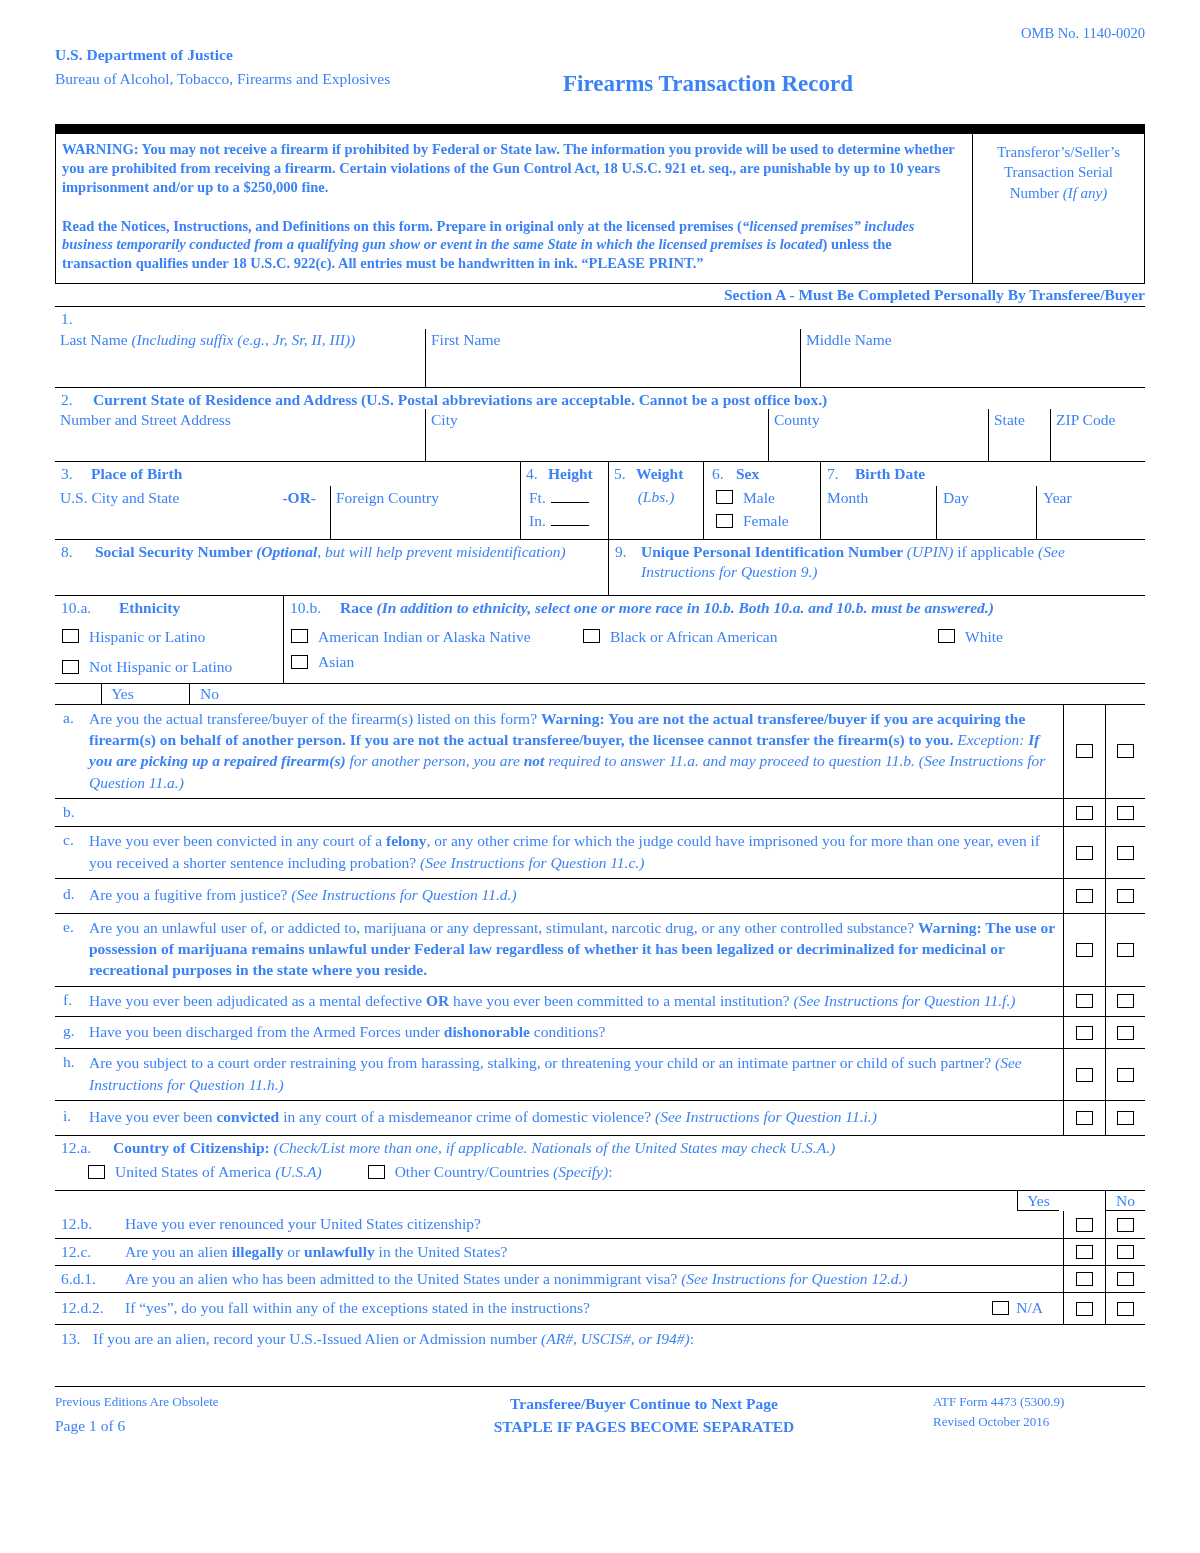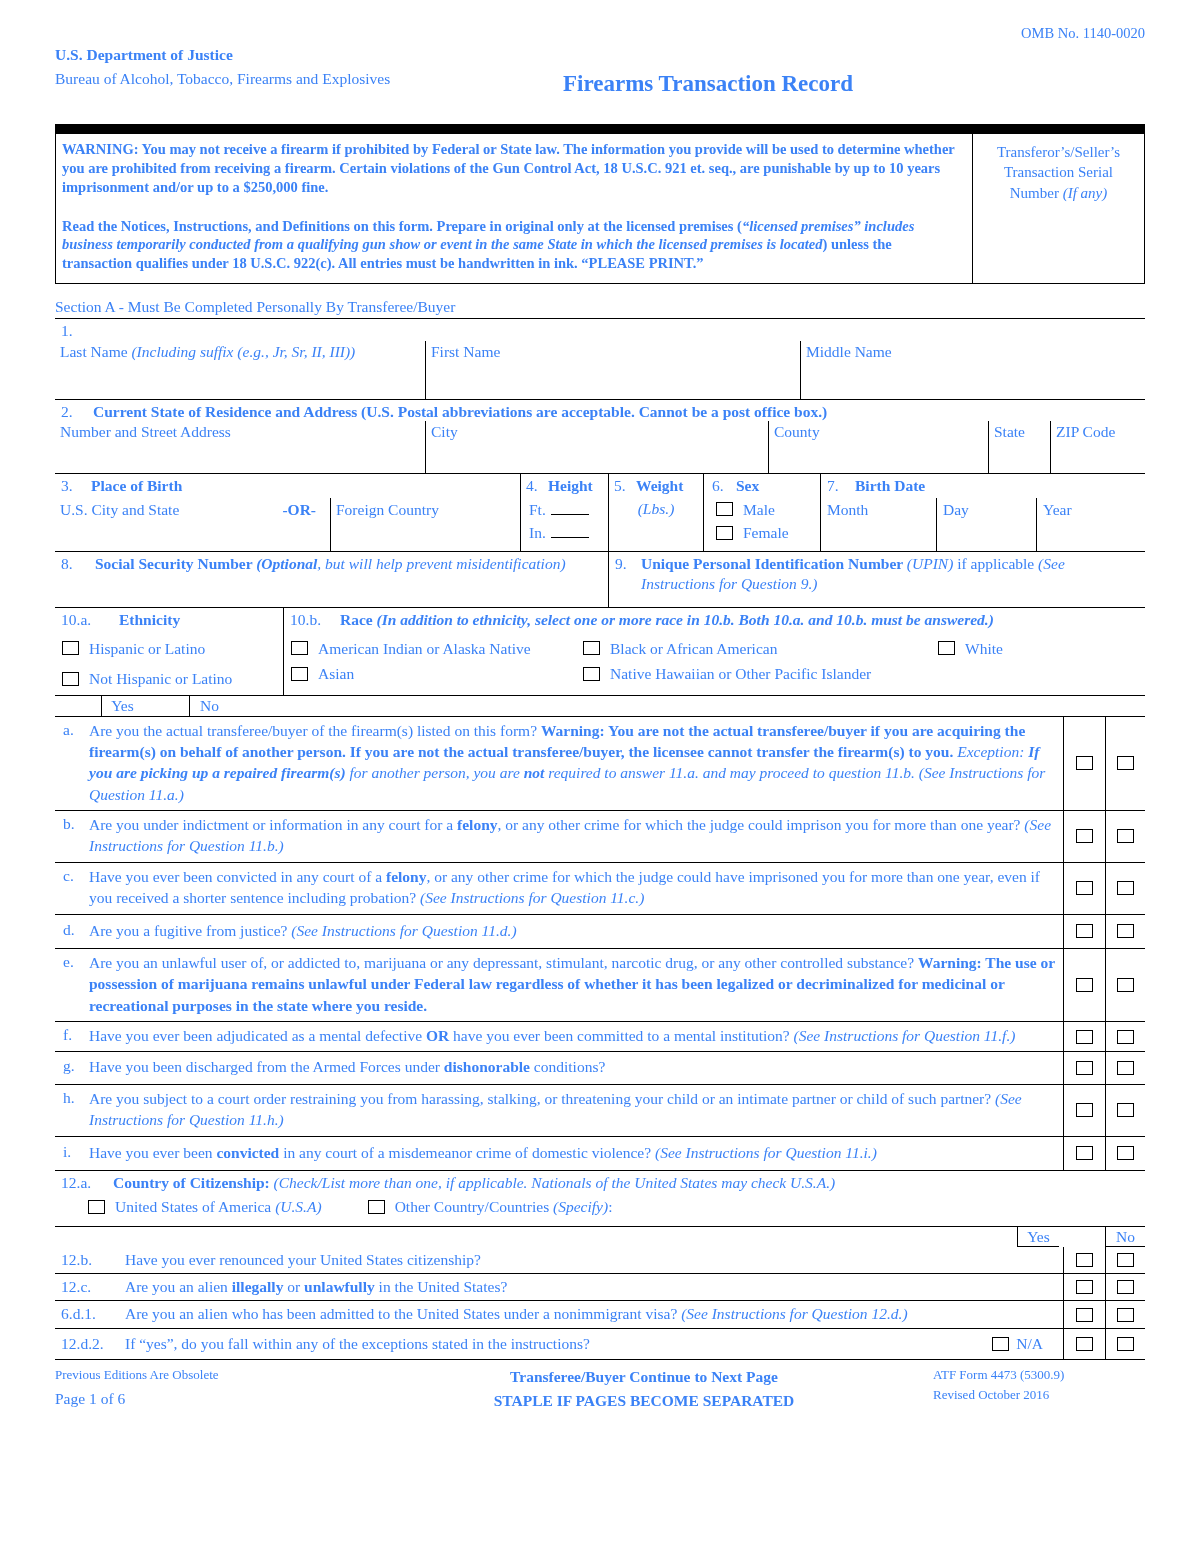--- a/index.html
+++ b/index.html
@@ -24,21 +24,21 @@
 
   .black-bar { height:10px; background:#000; }
 
   
   .warning-box { display:flex; border:1px solid #000; border-top:none; }
   .warning-text { flex:1; padding:6px 9px 10px 6px; }
   .wp { font-size:14.5px; font-weight:bold; line-height:1.3; }
   .wp + .wp { margin-top:20px; }
   .serial-box { width:172px; border-left:1px solid #000; padding:8px 10px; text-align:center; font-size:15px; line-height:1.35; }
 
-  .section-a-header { border-bottom:1px solid #000; text-align:left; font-weight:normal; padding:1px 0 2px 0;margin-top:12px; }
+  .section-a-header { border-bottom:1px solid #000; text-align:right; font-weight:bold; padding:1px 0 2px 0; }
 
   
   .q-label-row { display:flex; padding:2px 4px 0 6px; }
   .q-num { flex:none; }
   .q-text { flex:1; }
 
   .q-block { border-bottom:1px solid #000; }
   .fields-row { display:flex; }
   .field-cell { padding:1px 5px; overflow:hidden; }
   .bl { border-left:1px solid #000; }
@@ -281,24 +281,20 @@
           <label class="chk-row">
             <span class="cb"></span>
             <span>Asian</span>
           </label>
         </div>
         <div style="width:355px">
           <label class="chk-row">
             <span class="cb"></span>
             <span>Black or African American</span>
           </label>
-          <label class="chk-row">
-            <span class="cb"></span>
-            <span>Native Hawaiian or Other Pacific Islander</span>
-          </label>
         </div>
         <div class="grow">
           <label class="chk-row">
             <span class="cb"></span>
             <span>White</span>
           </label>
         </div>
       </div>
     </div>
   </div>
@@ -317,21 +313,20 @@
         <span class="cb"></span>
       </div>
     <div class="yn-cell">
         <span class="cb"></span>
       </div>
   </div>
 
   <div class="q11-row">
     <div class="q11-text">
       <span class="q11-letter">b.</span>
-      <div class="q11-runs"><span>Are you under indictment or information in any court for a </span><span class="b">felony</span><span>, or any other crime for which the judge could imprison you for more than one year?  </span><span class="i">(See Instructions for Question 11.b.)</span></div>
     </div>
     <div class="yn-cell">
         <span class="cb"></span>
       </div>
     <div class="yn-cell">
         <span class="cb"></span>
       </div>
   </div>
 
   <div class="q11-row">
@@ -497,20 +492,26 @@
       </label>
     </div>
     <div class="yn-cell">
         <span class="cb"></span>
       </div>
     <div class="yn-cell">
         <span class="cb"></span>
       </div>
   </div>
 
+  <div class="q13-row">
+    <div class="q-label-row" style="padding-top:4px">
+      <span class="q-num" style="width:32px">13.</span>
+      <span class="q-text"><span>If you are an alien, record your U.S.-Issued Alien or Admission number </span><span class="i">(AR#, USCIS#, or I94#)</span><span>:</span></span>
+    </div>
+  </div>
 
   <div class="footer">
     <div class="f-left">
       <div class="f-small">Previous Editions Are Obsolete</div>
       <div class="f-page">Page 1 of 6</div>
     </div>
     <div class="f-center">
       <div>Transferee/Buyer Continue to Next Page</div>
       <div>STAPLE IF PAGES BECOME SEPARATED</div>
     </div>

